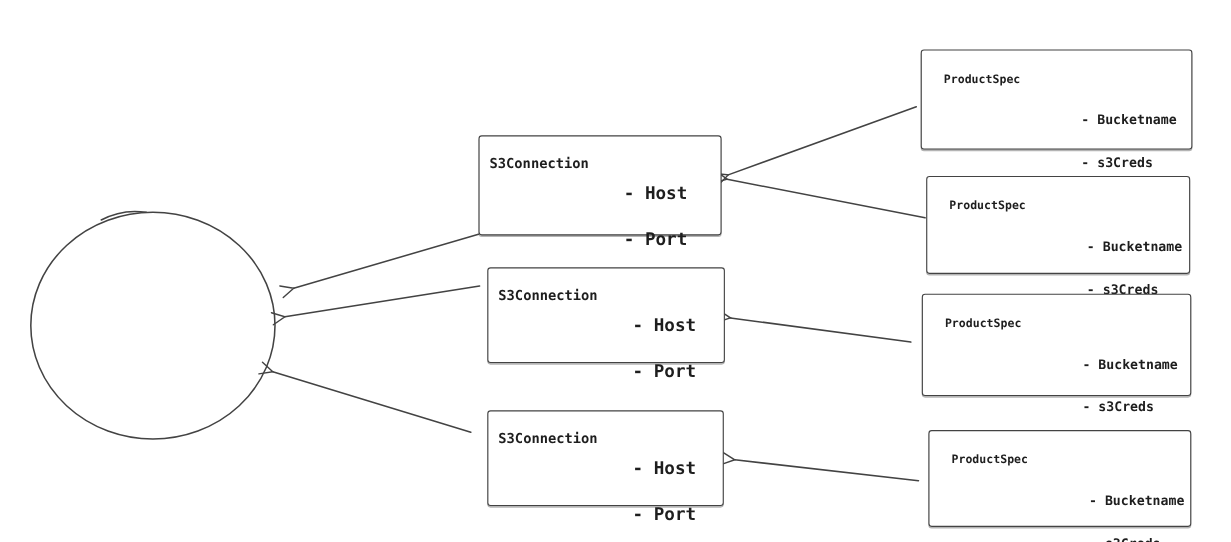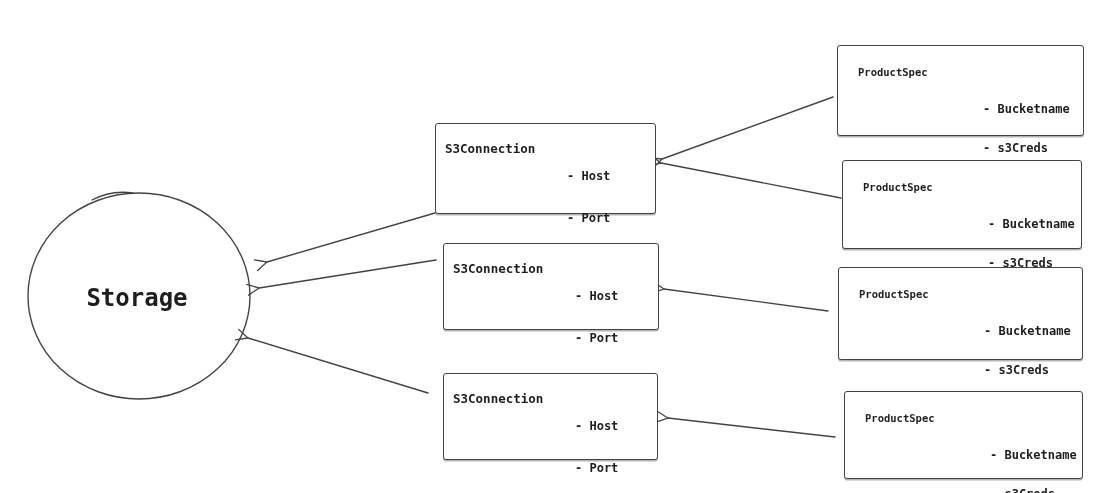--- a/index.html
+++ b/index.html
@@ -50,21 +50,21 @@
     white-space: pre;
   }
   .s3 .title { left: 9px;  top: 17px;  font-size: 12.5px; }
   .ps .title { left: 20px; top: 20px; font-size: 10.5px; }
   .attrs {
     position: absolute;
     font-weight: 700;
     color: var(--text);
     white-space: pre;
   }
-  .s3 .attrs { left: 131px; top: 17px; font-size: 12px;   line-height: 14px; }
+  .s3 .attrs { left: 131px; top: 17px; font-size: 16px;   line-height: 14px; }
   .ps .attrs { left: 145px; top: 31px; font-size: 12px; line-height: 13px; }
 
   .storage-label {
     position: absolute;
     left: 137px; top: 298px;
     transform: translate(-50%, -50%);
     font-size: 24px;
     font-weight: 700;
     color: var(--text);
     white-space: pre;
@@ -88,21 +88,20 @@
     <line class="arrow" x1="833" y1="97" x2="662" y2="159"></line>
     <line class="arrow" x1="841" y1="198" x2="661" y2="163"></line>
     <line class="arrow" x1="828" y1="311" x2="664" y2="289"></line>
     <line class="arrow" x1="835" y1="437" x2="668" y2="418"></line>
 
     <line class="arrow" x1="435" y1="213" x2="267" y2="262"></line>
     <line class="arrow" x1="436" y1="260" x2="259" y2="288"></line>
     <line class="arrow" x1="428" y1="393" x2="248" y2="338"></line>
   </svg>
 
-  <div class="storage-label">Storage</div>
 
   <div class="box s3" style="left:435px; top:123px; width:221px; height:91px;">
     <span class="title">S3Connection</span>
     <div class="attrs">
       <div>- Host</div>
       <div>- Port</div>
       <div>- TLS</div>
     </div>
   </div>
 

